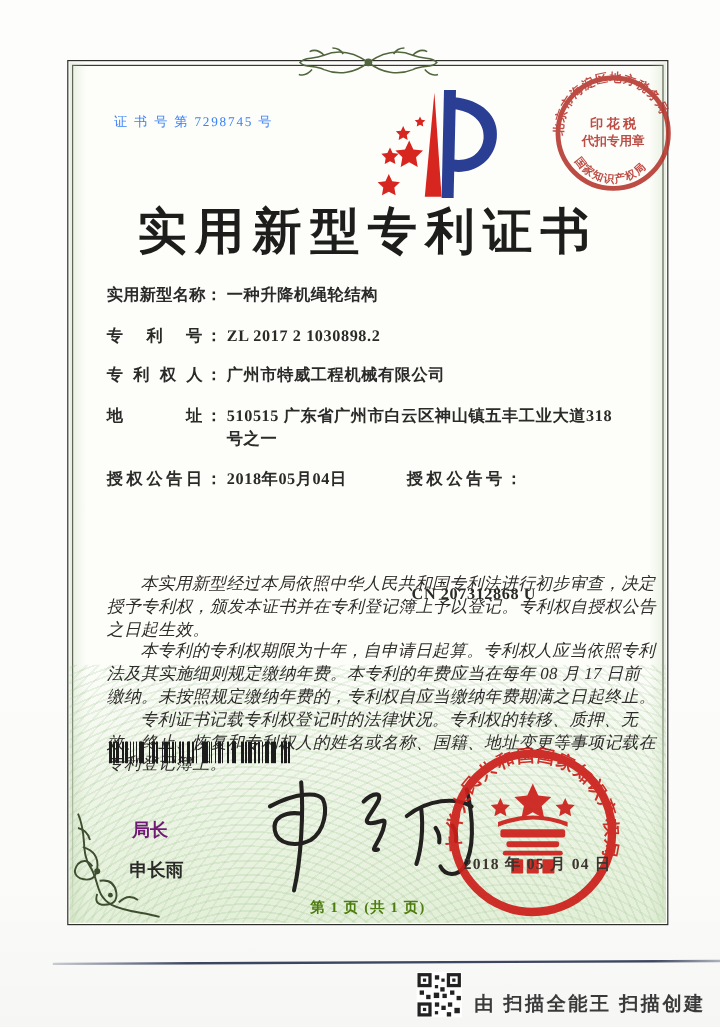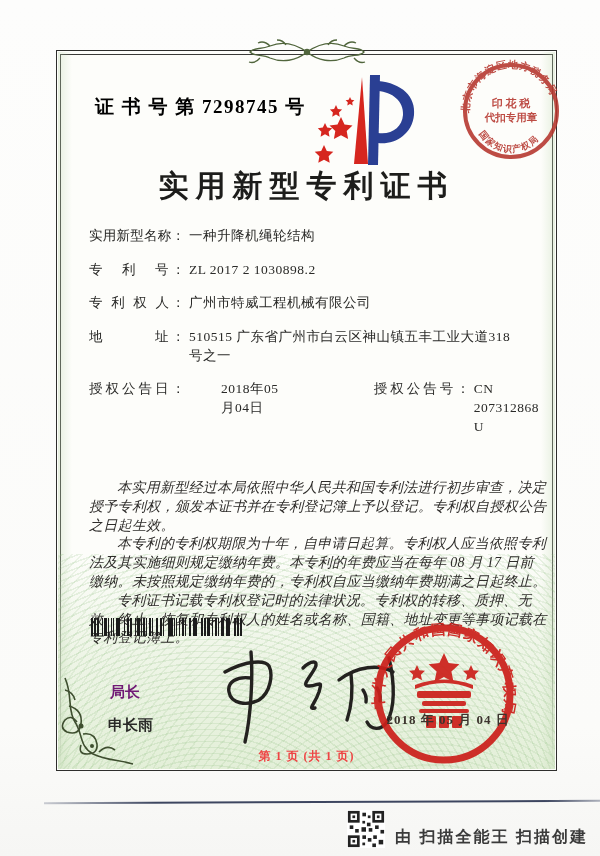--- a/index.html
+++ b/index.html
@@ -31,59 +31,59 @@
   }
   .edge-tint{
     position:absolute;top:1px;bottom:1px;width:14px;pointer-events:none;
     background:linear-gradient(to right, rgba(190,215,175,0.35), rgba(190,215,175,0));
   }
   .edge-tint.right{right:1px;transform:scaleX(-1);left:auto;}
   .edge-tint.left{left:1px;}
 
   
   .cert-no{
-    position:absolute;left:38px;top:43px;font-size:19px;font-weight:bold;
-    letter-spacing:1.5px;color:#000000;
+    position:absolute;left:38px;top:43px;font-size:11px;font-weight:normal;
+    letter-spacing:1.5px;color:#3b82f6;
   }
   .title{
     position:absolute;left:0;right:0;top:115px;text-align:center;
-    font-size:30px;font-weight:bold;letter-spacing:7px;color:#1d1d1b;
-  }
-
-  
-  .fields{position:absolute;left:32px;top:175px;width:450px;font-size:13.5px;font-weight:normal;color:#2a2a28;}
+    font-size:41px;font-weight:bold;letter-spacing:7px;color:#1d1d1b;
+  }
+
+  
+  .fields{position:absolute;left:32px;top:185px;width:450px;font-size:13.5px;font-weight:bold;color:#2a2a28;}
   .frow{display:flex;margin-bottom:14.5px;line-height:19px;align-items:flex-start;}
   .flabel{
     display:inline-block;width:96px;flex:0 0 96px;
     text-align:justify;text-align-last:justify;-moz-text-align-last:justify;
     white-space:nowrap;
   }
   .fvalue{display:inline-block;margin-left:4px;max-width:332px;letter-spacing:0.5px;}
-  .grant-row{display:flex;gap:32px;}
-  .grant-row .pair2{margin-left:50px;display:flex;}
+  .grant-row{display:flex;}
+  .grant-row .pair2{margin-left:50px;display:flex;flex-direction:column;}
 
   
   .paras{
     position:absolute;left:32px;top:428px;width:458px;
     font-size:14px;line-height:18.8px;color:#2e2c2a;letter-spacing:0.3px;
     font-family:"Liberation Serif","DejaVu Serif",serif;
   }
   .paras p{margin:0;text-indent:2em;font-style:italic;}
 
   
   .barcode{
     position:absolute;left:34px;top:567px;width:152px;height:18px;
     background:
       repeating-linear-gradient(90deg,#1c1c1c 0 1px,rgba(0,0,0,0) 1px 3px,#1c1c1c 3px 5px,rgba(0,0,0,0) 5px 6px,#1c1c1c 6px 7px,rgba(0,0,0,0) 7px 11px),
       repeating-linear-gradient(90deg,#1c1c1c 0 2px,rgba(0,0,0,0) 2px 7px,#1c1c1c 7px 8px,rgba(0,0,0,0) 8px 13px);
   }
   .director-title{position:absolute;left:53px;top:632px;font-size:15px;font-weight:bold;color:#701a75;}
   .director-name{position:absolute;left:51px;top:665px;font-size:15px;font-weight:bold;color:#2a2a28;}
   .signature{position:absolute;left:150px;top:595px;}
-  .page-info{position:absolute;left:0;width:100%;top:697px;text-align:center;font-size:12px;font-weight:bold;color:#ef4444;letter-spacing:1px;}
+  .page-info{position:absolute;left:0;width:100%;top:697px;text-align:center;font-size:12px;font-weight:bold;color:#4d7c0f;letter-spacing:1px;}
 
   
   .seal-main{position:absolute;left:312px;top:568px;}
   .seal-date{
     position:absolute;left:296px;top:660px;width:190px;text-align:center;
     font-size:13px;font-weight:bold;color:#3c342e;letter-spacing:1px;
   }
   .stamp-wrap{position:absolute;left:399px;top:2px;}
 
   

